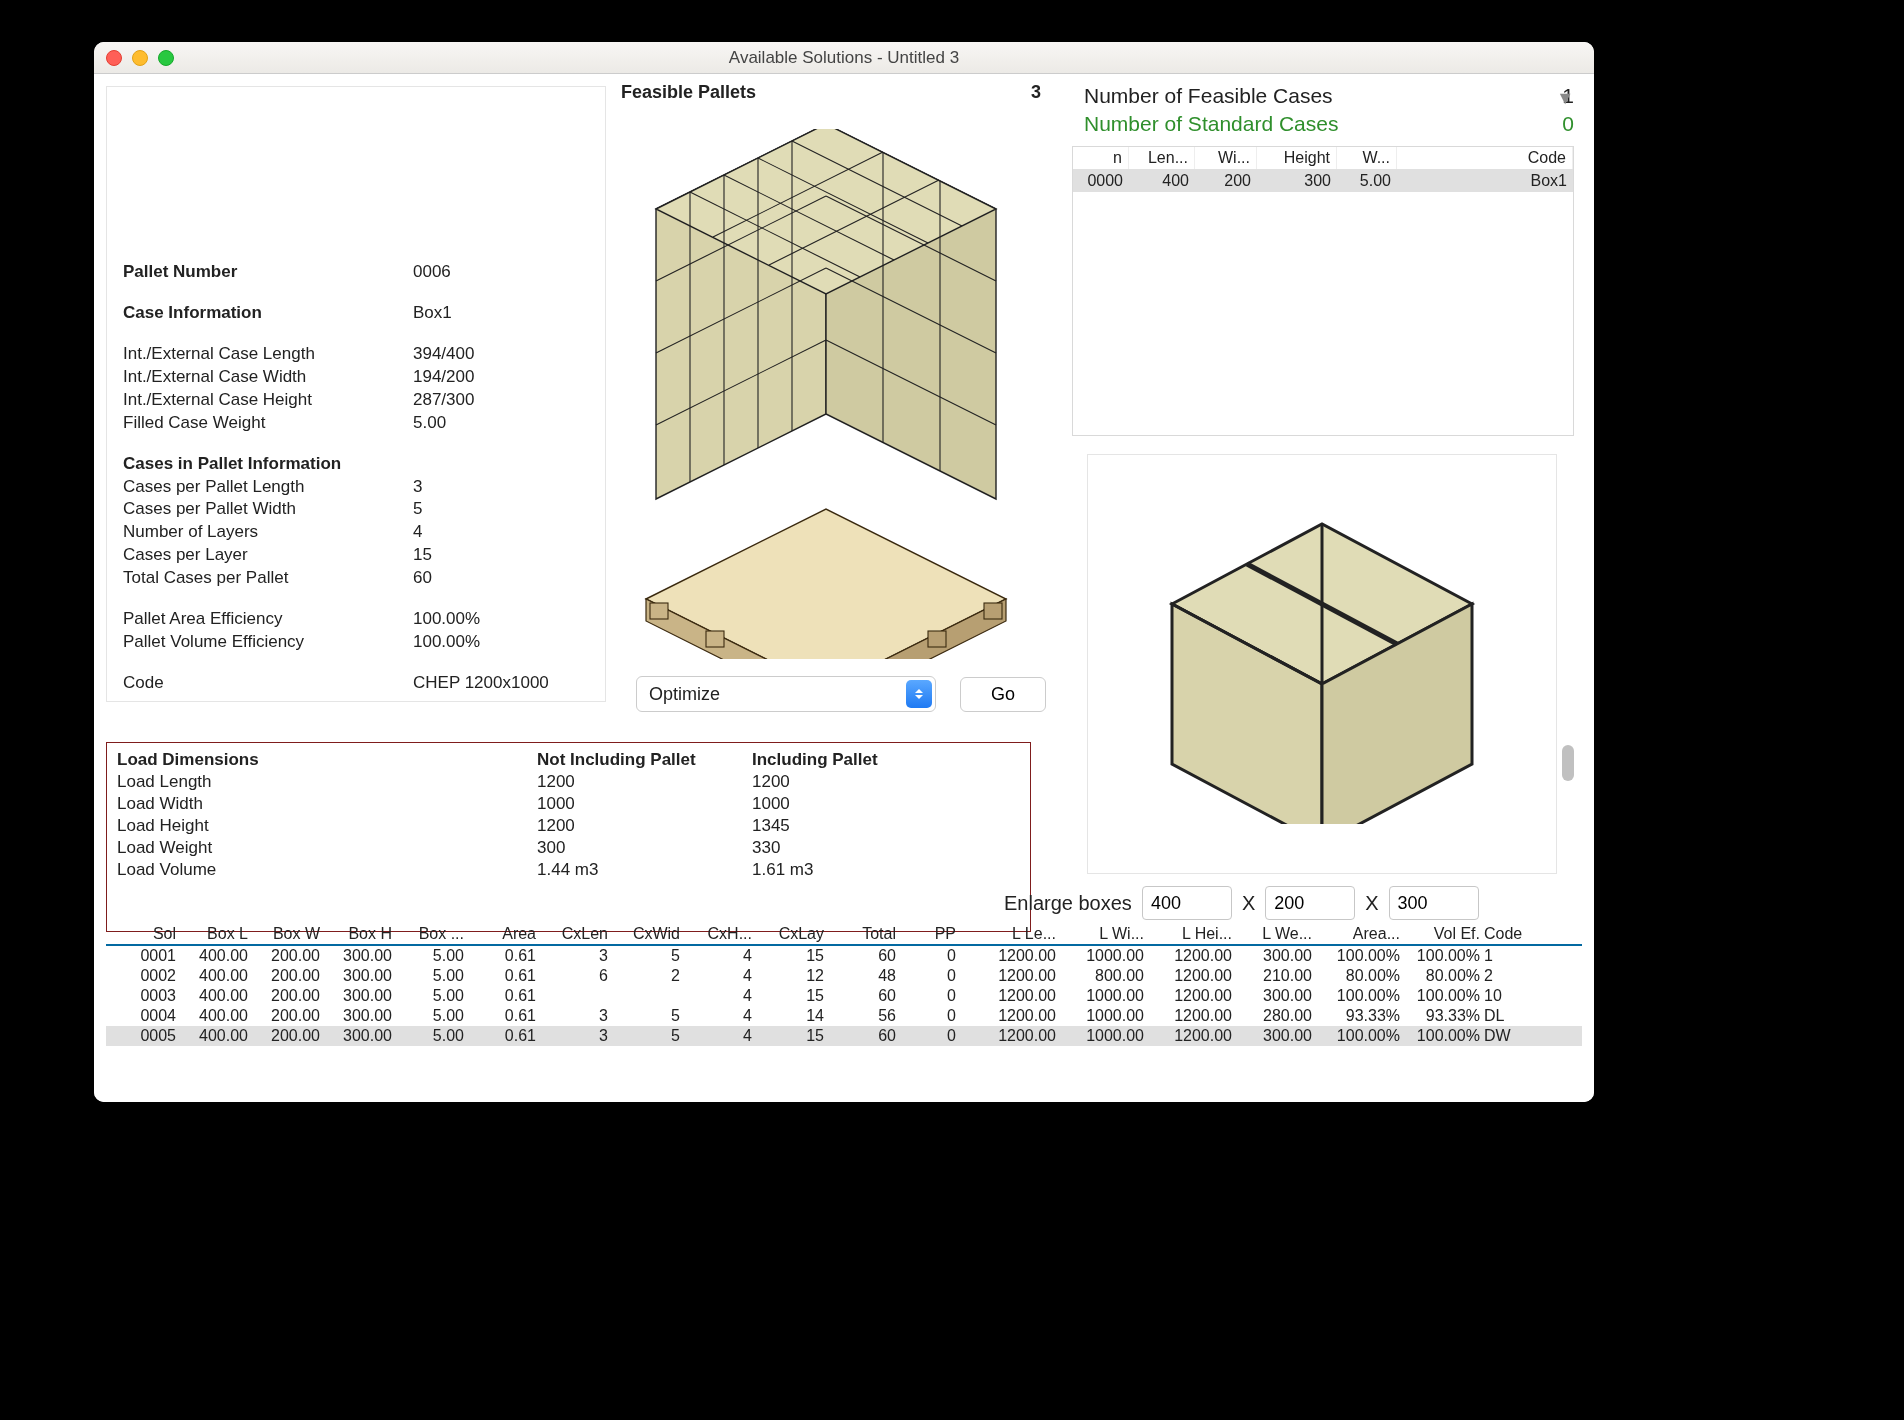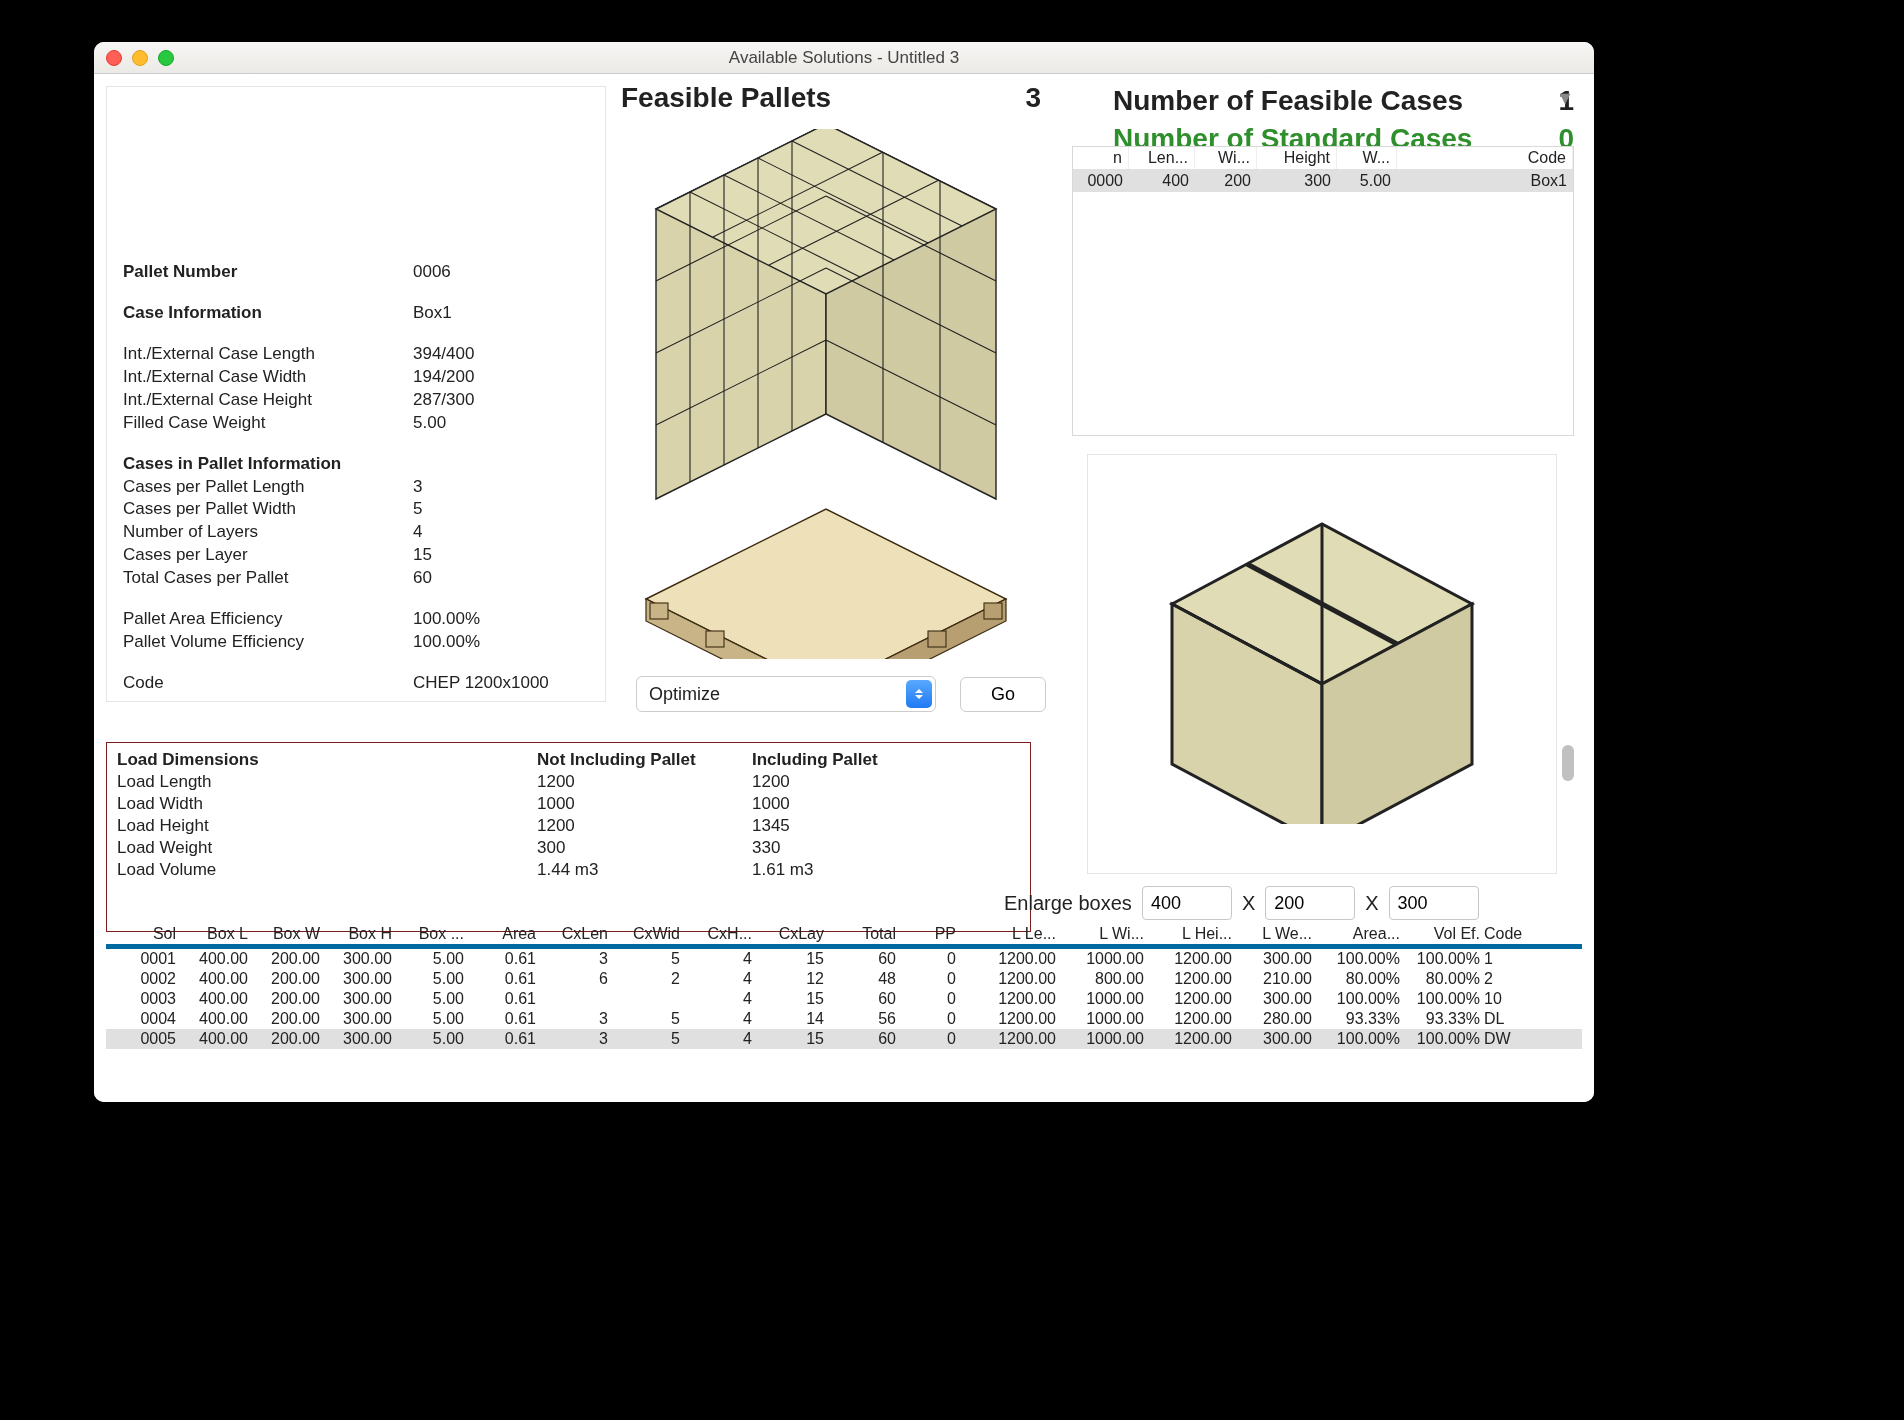--- a/index.html
+++ b/index.html
@@ -36,42 +36,42 @@
   .panel-load {
     position:absolute; left:12px; top:668px; width:925px; height:190px;
     border:1px solid #7f1d1d; background:#fff; padding:6px 10px;
     font-size:17px; line-height:1.3;
   }
   .load-tab { width:100%; border-collapse:collapse; }
   .load-tab td { padding:0 0; }
   .load-tab .c1{width:420px;}
   .load-tab .c2{width:215px;}
 
-  .pallet-head { position:absolute; left:527px; top:8px; width:420px; display:flex; justify-content:space-between; font-size:28px; font-weight:700;}
+  .pallet-head { position:absolute; left:527px; top:8px; width:420px; display:flex; justify-content:space-between; font-size:18px; font-weight:700;}
   .pallet-view {
     position:absolute; left:527px; top:40px; width:410px; height:560px;
     display:flex; align-items:center; justify-content:center;
   }
 
   .optimize-row {
     position:absolute; left:542px; top:602px; display:flex; gap:24px; align-items:center;
   }
   .sel-wrap {
     position:relative; width:300px; border:1px solid #ccc; border-radius:6px; height:36px; background:#fff;
     display:flex; align-items:center; padding:0 36px 0 12px; font-size:18px;
   }
   .sel-btn { position:absolute; right:3px; top:3px; bottom:3px; width:26px; border-radius:5px;
     background: linear-gradient(#5aa8ff,#1f7af3); display:flex; flex-direction:column; align-items:center; justify-content:center; gap:1px;}
   .sel-btn::before,.sel-btn::after{content:"";border:4px solid transparent;}
   .sel-btn::before{border-bottom-color:#fff; margin-bottom:1px;}
   .sel-btn::after{border-top-color:#fff;}
   .btn-go { border:1px solid #ccc; border-radius:6px; background:#fff; padding:6px 30px; font-size:18px; cursor:pointer;}
 
   .cases-head { position:absolute; left:990px; top:8px; width:490px; }
-  .cases-head .hrow{display:flex; justify-content:space-between; font-size:28px; font-weight:700; line-height:1.35;margin-left:29px;}
+  .cases-head .hrow{display:flex; justify-content:space-between; font-size:21px; font-weight:400; line-height:1.35;}
   .cases-head .hrow.green{color:#2f8f2c;}
   .cases-head .tri{position:absolute; right:0; top:6px; color:#888;}
   .cases-table {
     position:absolute; left:978px; top:72px; width:502px; height:290px;
     border:1px solid #d9d9d9;
   }
   .ct-head { display:flex; border-bottom:1px solid #e0e0e0; font-size:16px; background:#fff; }
   .ct-head div { padding:2px 6px; border-right:1px solid #eee; text-align:right; overflow:hidden;}
   .ct-row { display:flex; background:#e0e0e0; font-size:16px;}
   .ct-row div { padding:2px 6px; text-align:right; overflow:hidden;}
@@ -83,21 +83,21 @@
   }
   .box-view{position:absolute; inset:0; display:flex; align-items:center; justify-content:center;}
   .scroll-ind{position:absolute; right:-18px; top:290px; width:12px; height:36px; border-radius:6px; background:#c0c0c0;}
 
   .enlarge-row{
     position:absolute; left:910px; top:812px; display:flex; align-items:center; gap:10px; font-size:20px;
   }
   .enlarge-row input{width:90px; height:34px; font-size:18px; padding:0 8px; border:1px solid #c7c7c7; border-radius:4px;}
 
   .sol-table{position:absolute; left:12px; top:850px; right:12px;}
-  .st-head{display:flex; font-size:16px; border-bottom:5px solid #0369a1;}
+  .st-head{display:flex; font-size:16px; border-bottom:2px solid #0369a1;}
   .st-head div, .st-row div{padding:1px 2px; overflow:hidden; white-space:nowrap; text-overflow:clip;}
   .st-row{display:flex; font-size:16px;}
   .st-row.sel{background:#e0e0e0;}
   .sc{ text-align:right; }
   .sc0{width:72px;} .sc1{width:72px;} .sc2{width:72px;} .sc3{width:72px;} .sc4{width:72px;}
   .sc5{width:72px;} .sc6{width:72px;} .sc7{width:72px;} .sc8{width:72px;} .sc9{width:72px;}
   .sc10{width:72px;} .sc11{width:60px;} .sc12{width:88px;} .sc13{width:88px;} .sc14{width:88px;}
   .sc15{width:80px;} .sc16{width:88px;} .sc17{width:80px;} .sc18{width:60px; text-align:left;}
   .gap-col{width:12px;}
 

